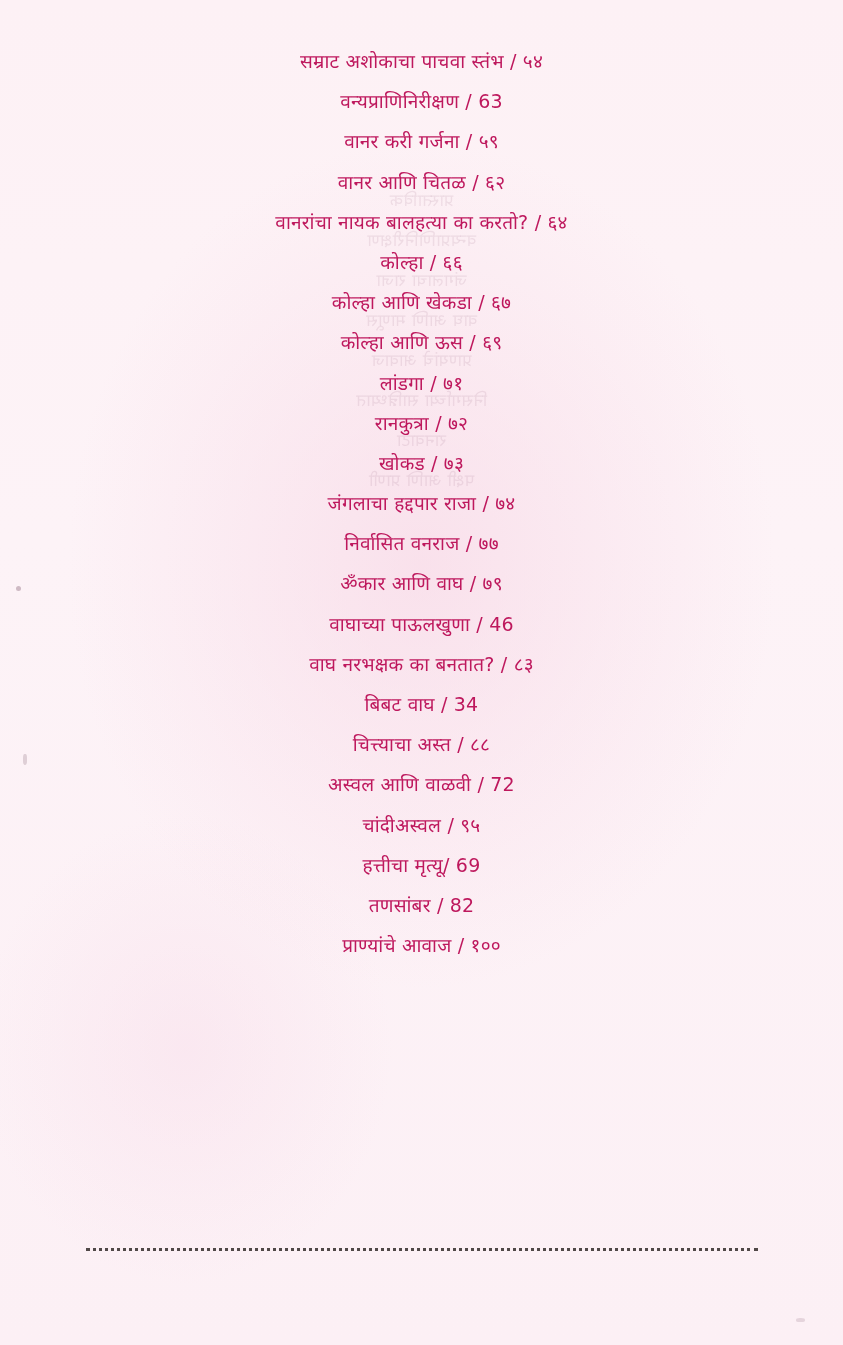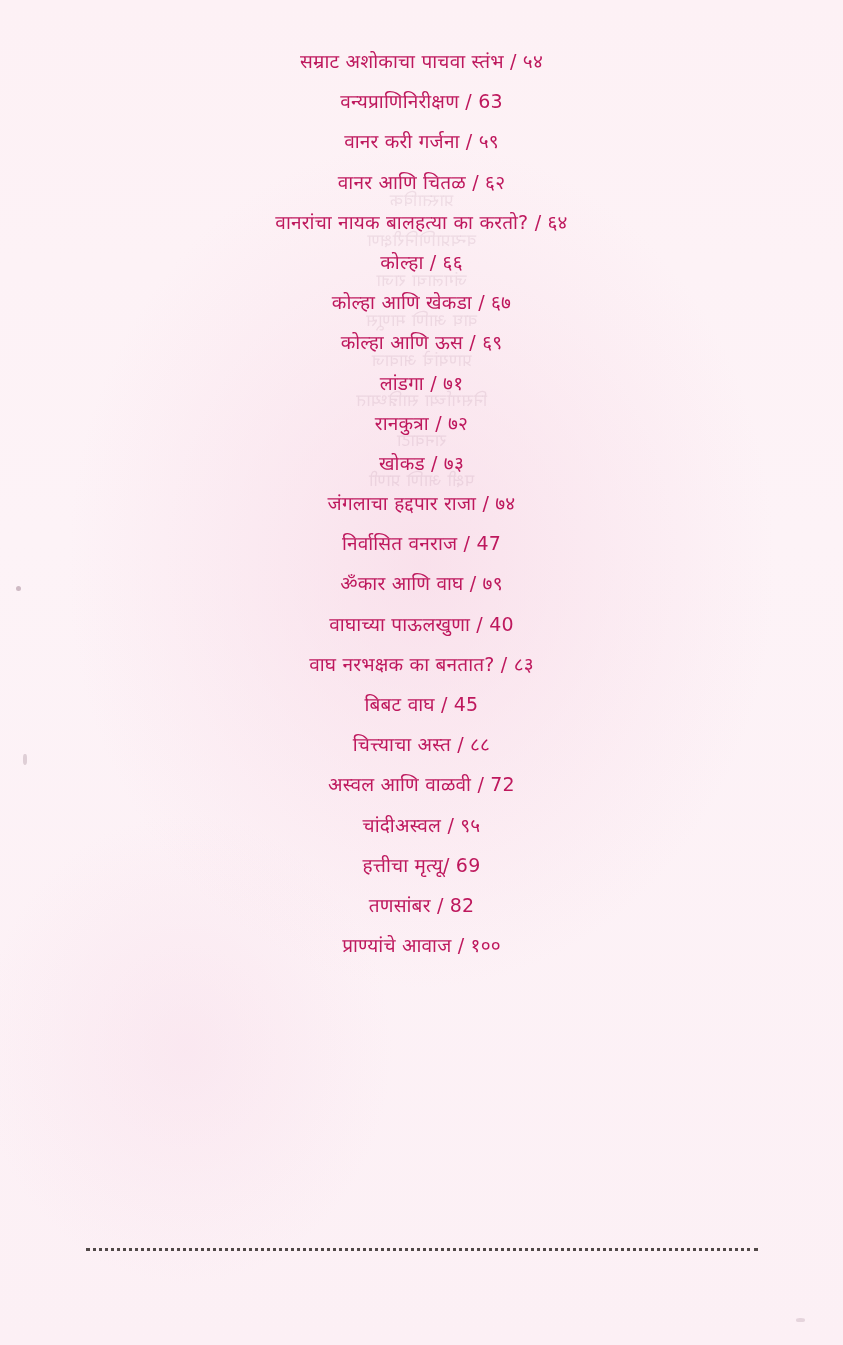--- a/index.html
+++ b/index.html
@@ -116,25 +116,25 @@
   <div class="toc-entry">वानर करी गर्जना / ५९</div>
   <div class="toc-entry">वानर आणि चितळ / ६२</div>
   <div class="toc-entry">वानरांचा नायक बालहत्या का करतो? / ६४</div>
   <div class="toc-entry">कोल्हा / ६६</div>
   <div class="toc-entry">कोल्हा आणि खेकडा / ६७</div>
   <div class="toc-entry">कोल्हा आणि ऊस / ६९</div>
   <div class="toc-entry">लांडगा / ७१</div>
   <div class="toc-entry">रानकुत्रा / ७२</div>
   <div class="toc-entry">खोकड / ७३</div>
   <div class="toc-entry">जंगलाचा हद्दपार राजा / ७४</div>
-  <div class="toc-entry">निर्वासित वनराज / 47</div>
+  <div class="toc-entry">निर्वासित वनराज / ७७</div>
   <div class="toc-entry">ॐकार आणि वाघ / ७९</div>
-  <div class="toc-entry">वाघाच्या पाऊलखुणा / 40</div>
+  <div class="toc-entry">वाघाच्या पाऊलखुणा / 46</div>
   <div class="toc-entry">वाघ नरभक्षक का बनतात? / ८३</div>
-  <div class="toc-entry">बिबट वाघ / 45</div>
+  <div class="toc-entry">बिबट वाघ / 34</div>
   <div class="toc-entry">चित्त्याचा अस्त / ८८</div>
   <div class="toc-entry">अस्वल आणि वाळवी / 72</div>
   <div class="toc-entry">चांदीअस्वल / ९५</div>
   <div class="toc-entry">हत्तीचा मृत्यू/ 69</div>
   <div class="toc-entry">तणसांबर / 82</div>
   <div class="toc-entry">प्राण्यांचे आवाज / १००</div>
 </div>
 
 <div class="rule-wrap">
   <div class="rule"></div>

